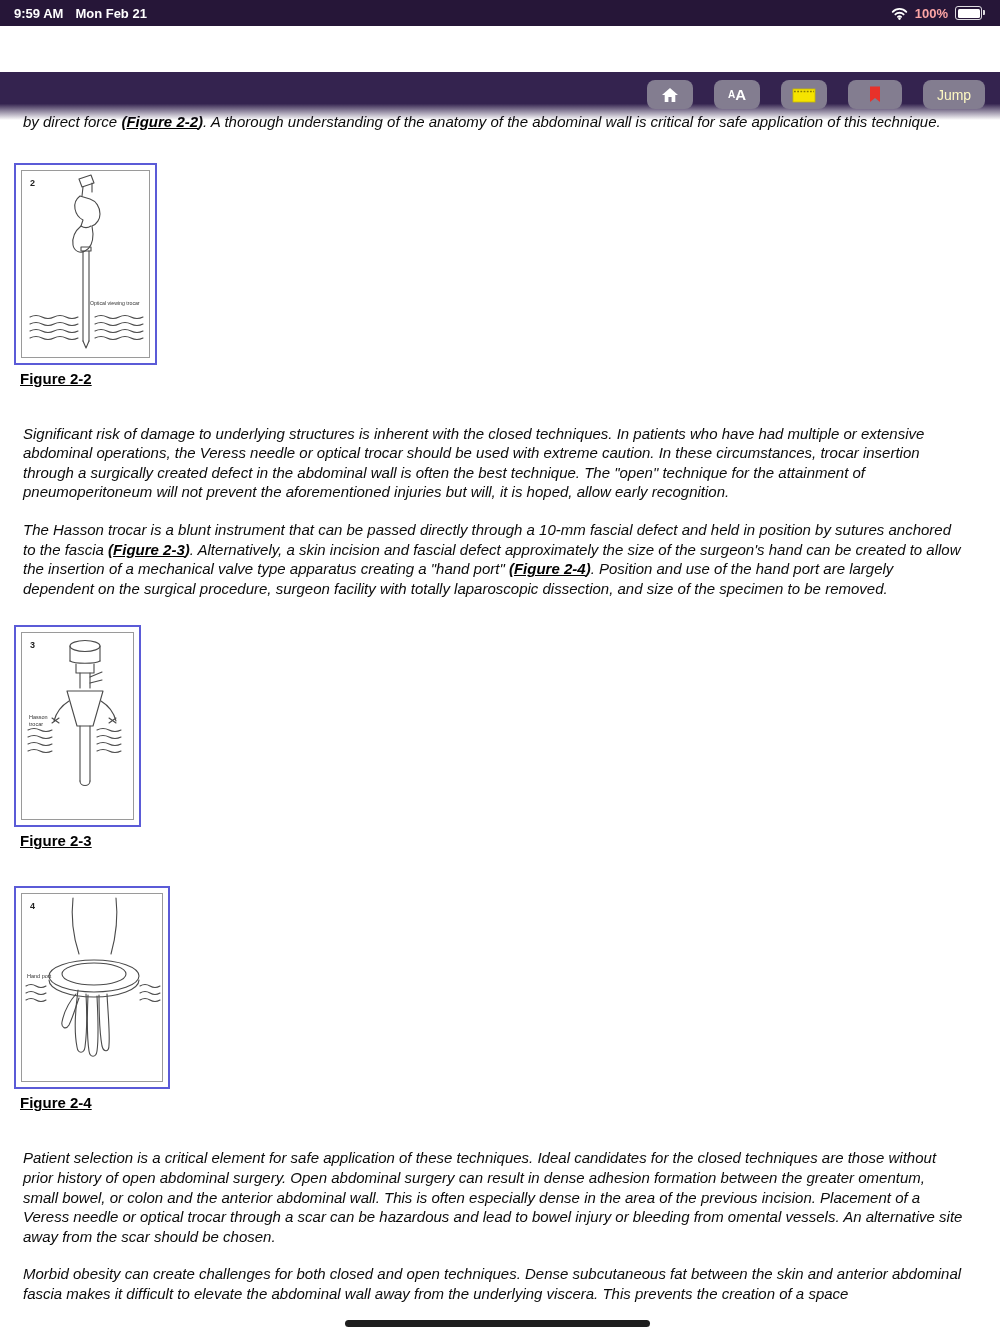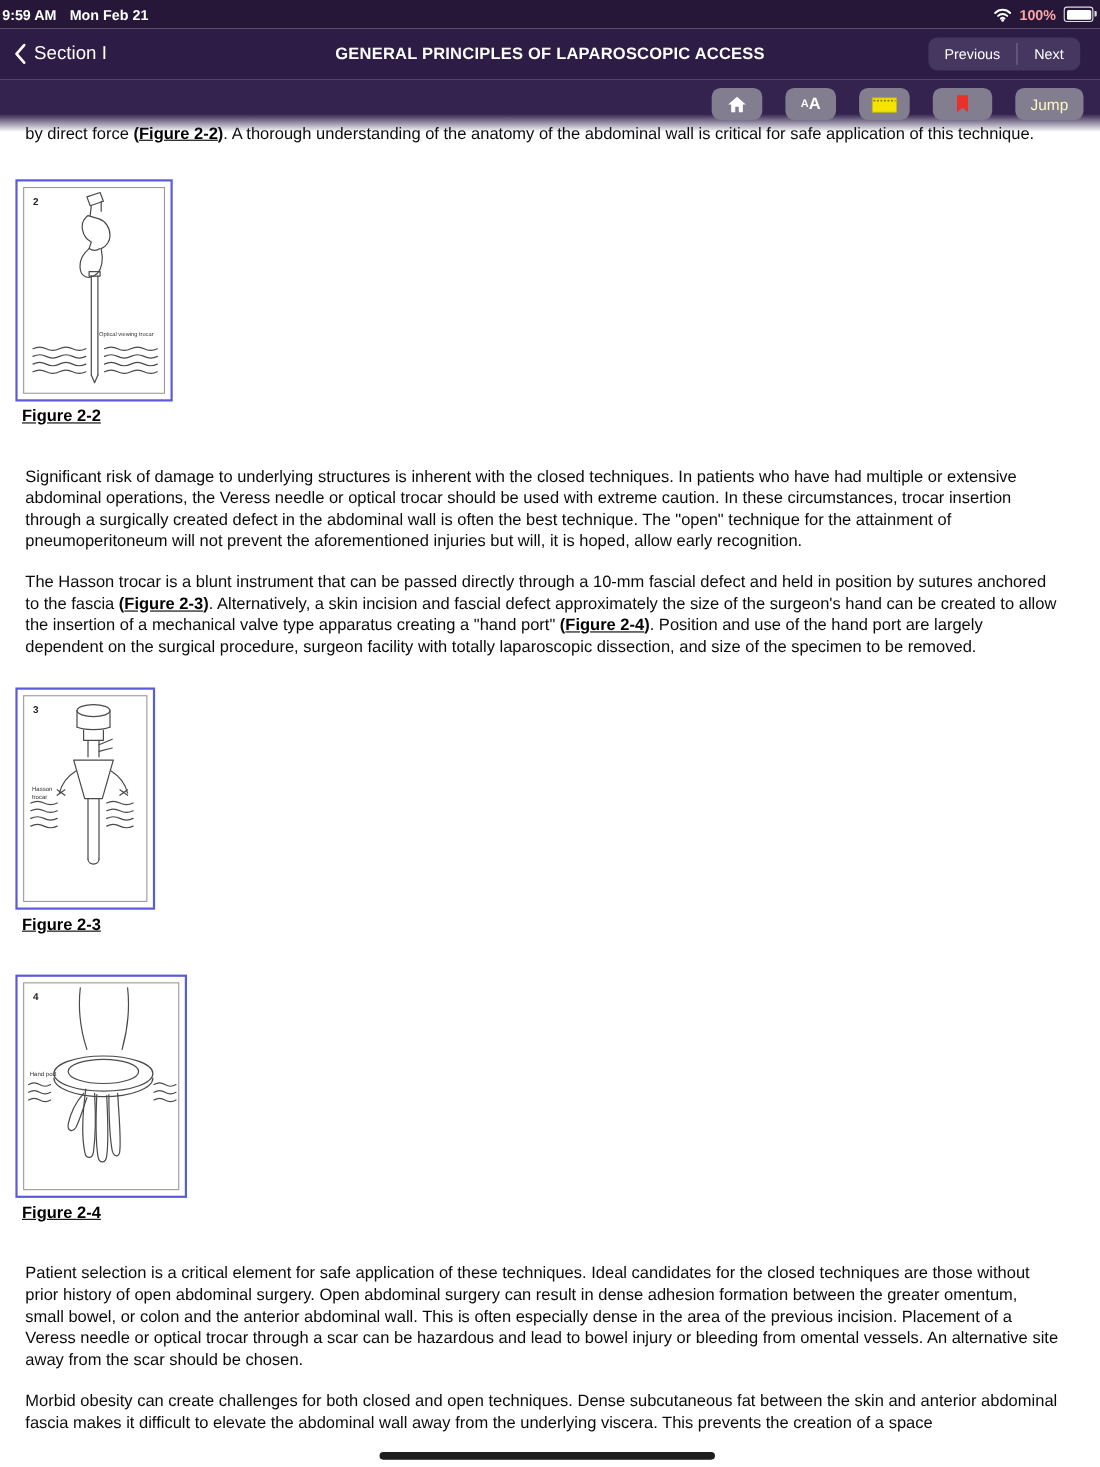--- a/index.html
+++ b/index.html
@@ -2,21 +2,21 @@
 <html><head>
 <meta charset="utf-8">
 <style>
   html,body{margin:0;padding:0;background:#000;}
   .screen{position:relative;width:1000px;height:1334px;background:#fff;overflow:hidden;
           font-family:"Liberation Sans",sans-serif;}
 
   
   .status-bar{position:absolute;top:0;left:0;width:100%;height:26px;background:#261638;
               display:flex;align-items:center;justify-content:space-between;
-              padding:0 2px;box-sizing:border-box;z-index:6;}
+              padding:0 14px;box-sizing:border-box;z-index:6;}
   .sb-left{display:flex;gap:12px;color:#fff;font-size:13px;font-weight:bold;}
   .sb-right{display:flex;align-items:center;gap:7px;color:#fca5a5;font-size:13px;font-weight:bold;}
   .battery{position:relative;width:25px;height:12px;border:1px solid rgba(255,255,255,.85);border-radius:3px;margin-right:4px;}
   .battery-fill{position:absolute;top:1.5px;left:1.5px;right:1.5px;bottom:1.5px;background:#fff;border-radius:1.5px;}
   .battery-nub{position:absolute;right:-3.5px;top:3px;width:2px;height:5px;background:rgba(255,255,255,.85);border-radius:0 1px 1px 0;}
 
   
   .nav-bar{position:absolute;top:26px;left:0;width:100%;height:46px;background:#2d1c45;z-index:6;}
   .nav-back{position:absolute;left:12px;top:0;height:46px;display:flex;align-items:center;gap:7px;
             color:#fff;font-size:17px;cursor:pointer;}
@@ -36,21 +36,21 @@
   .tb-btn{height:29px;border:none;border-radius:8px;background:#837d90;display:flex;
           align-items:center;justify-content:center;cursor:pointer;padding:0;}
   .w46{width:46px}.w54{width:54px}.w62{width:62px}
   .jump-label{color:#fef9c3;font-size:14px;font-family:"Liberation Sans",sans-serif;}
   .aa-small{color:#fff;font-size:10px;font-weight:bold;}
   .aa-big{color:#fff;font-size:15px;font-weight:bold;}
 
   
   .content{position:absolute;top:72px;left:0;width:100%;height:1262px;background:#fff;
            overflow:hidden;padding-top:40px;box-sizing:border-box;z-index:1;}
-  .body-text{margin:0 37px 18px 23px;font-size:15px;line-height:19.6px;color:#0b0b0b;}
+  .body-text{margin:0 37px 18px 23px;font-size:15px;line-height:19.6px;color:#0b0b0b;font-style:italic;}
   #p1{margin-bottom:31px;}
   #p3{margin-bottom:27px;}
   .fig-ref{font-weight:bold;}
   .fig-link{font-weight:bold;text-decoration:underline;color:#000;cursor:pointer;}
 
   .figure-block{margin:0 0 36px 14px;}
   .figure-box{border:2px solid #5b5bd7;background:#fff;padding:5px;box-sizing:border-box;cursor:pointer;}
   .figure-inner{position:relative;width:100%;height:100%;border:1px solid #9a9a9a;box-sizing:border-box;}
   .fig-num{position:absolute;top:7px;left:8px;font-size:9px;font-weight:bold;color:#222;}
   .fig-svg{display:block;width:100%;height:100%;}
@@ -79,34 +79,20 @@
         <circle cx="8" cy="10.8" r="1.2" fill="#fff"></circle>
       </svg>
       <span>100%</span>
       <span class="battery">
         <span class="battery-fill"></span>
           <span class="battery-nub"></span>
       </span>
     </div>
   </div>
 
-  <div class="nav-bar">
-    <div class="nav-back">
-      <svg width="12" height="20" viewBox="0 0 12 20">
-        <path d="M10 2 L3 10 L10 18" fill="none" stroke="#fff" stroke-width="2.4" stroke-linecap="round" stroke-linejoin="round"></path>
-      </svg>
-      <span>Section I</span>
-    </div>
-    <div class="nav-title">GENERAL PRINCIPLES OF LAPAROSCOPIC ACCESS</div>
-    <div class="pager">
-      <button>Previous</button>
-      <div class="seg-div"></div>
-      <button>Next</button>
-    </div>
-  </div>
 
   <div class="content">
 
     <p class="body-text" id="p1"><span>by direct force </span><span class="fig-ref"><span>(</span><a class="fig-link">Figure 2-2</a><span>)</span></span><span>. A thorough understanding of the anatomy of the abdominal wall is critical for safe application of this technique.</span></p>
 
     <div class="figure-block">
       <div class="figure-box" style="width:143px;height:202px;">
         <div class="figure-inner">
           <span class="fig-num">2</span>
           <svg class="fig-svg" viewBox="0 0 127 186" preserveAspectRatio="xMidYMid meet">

